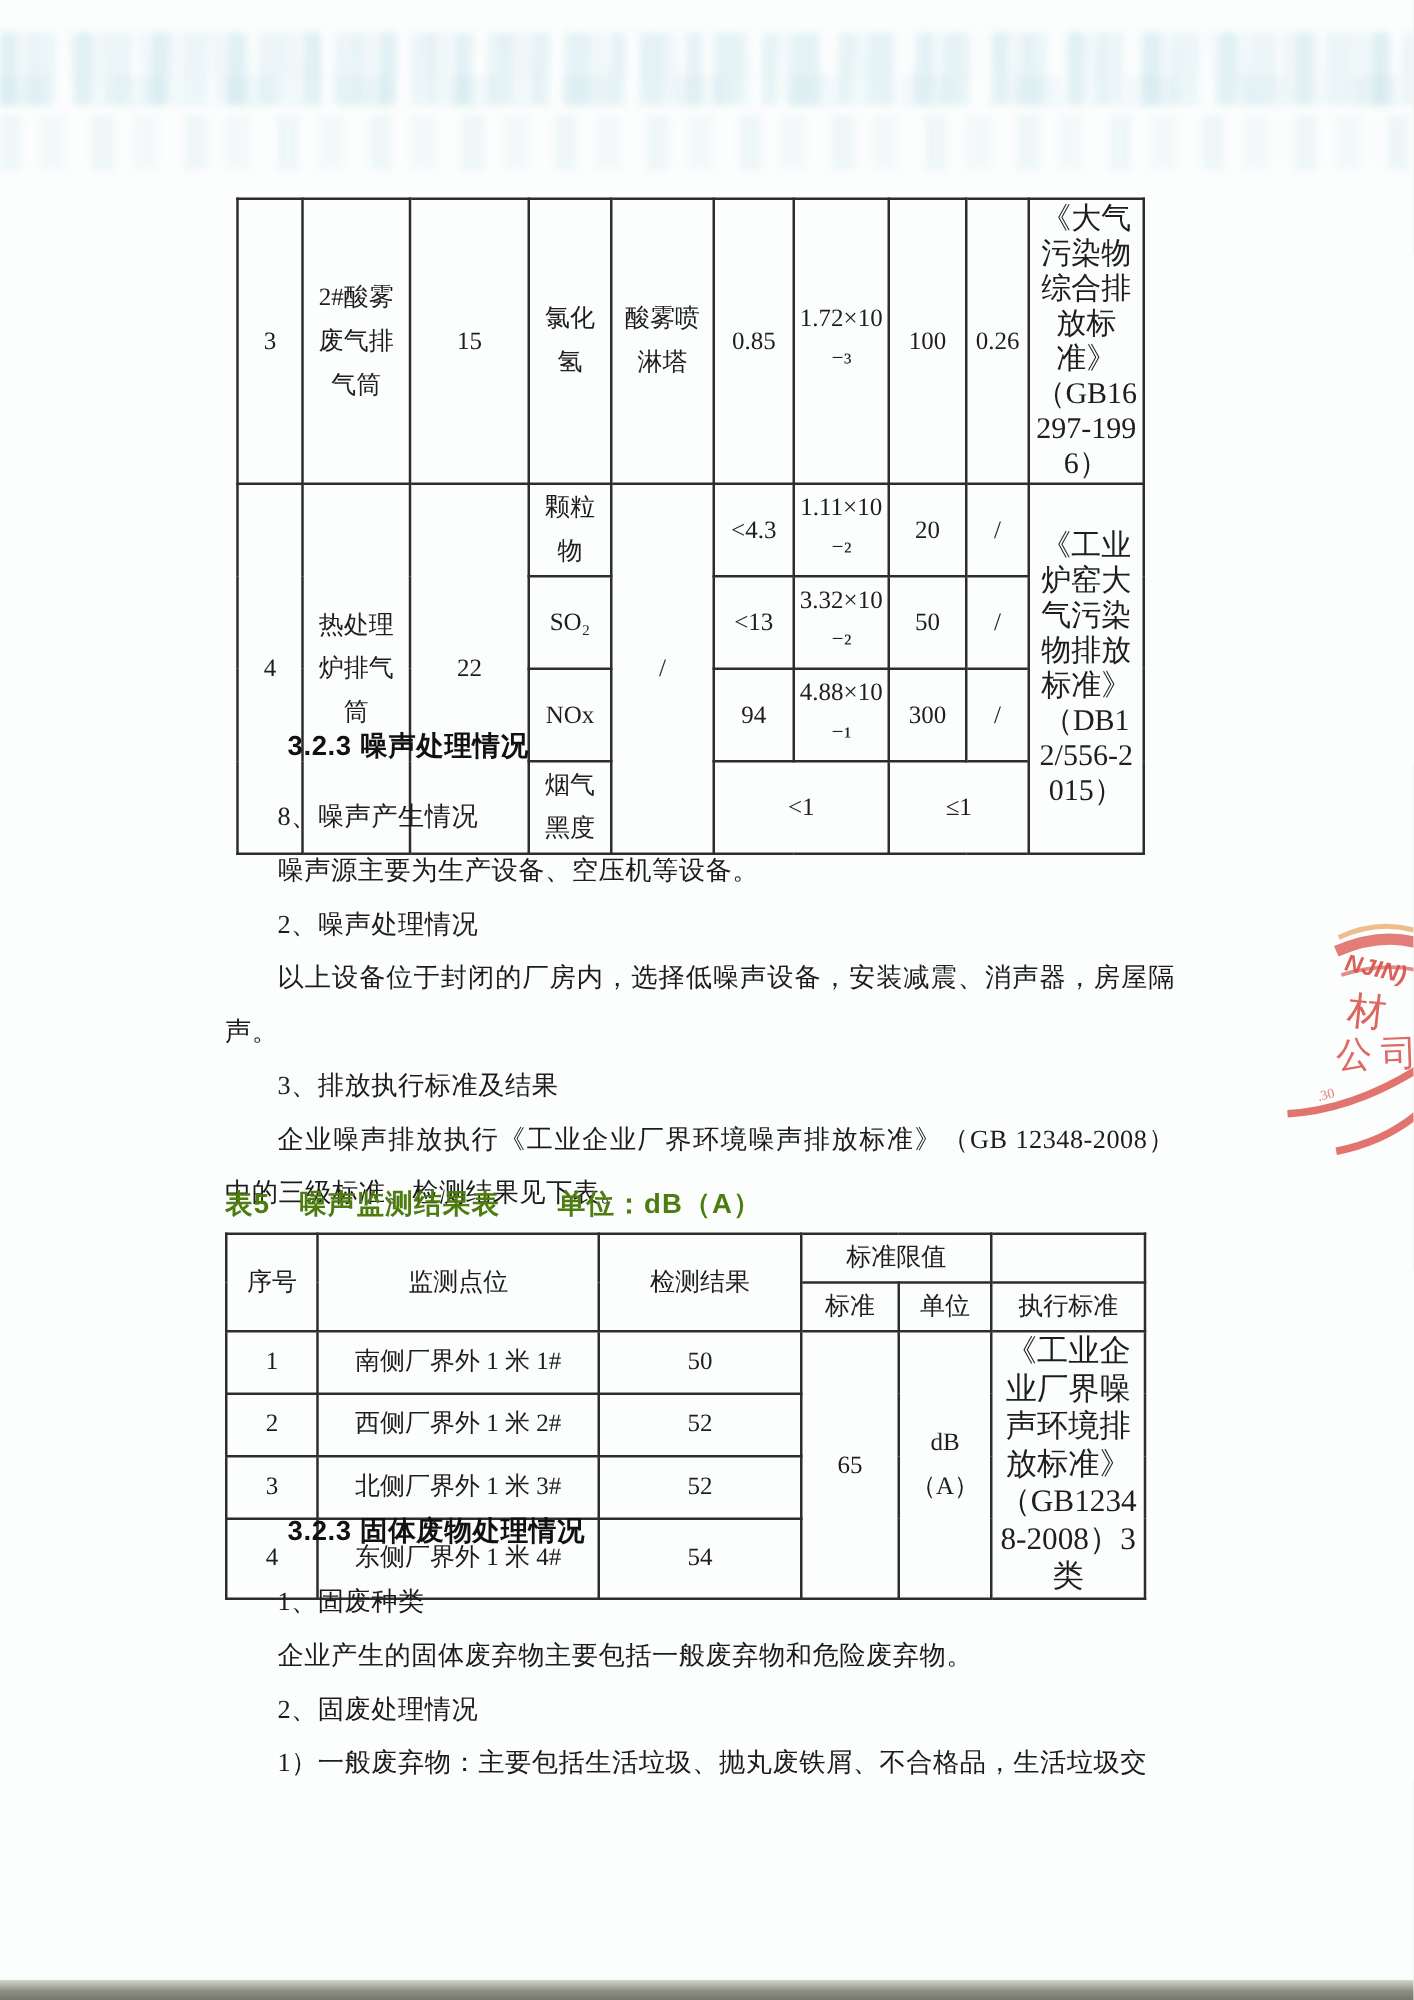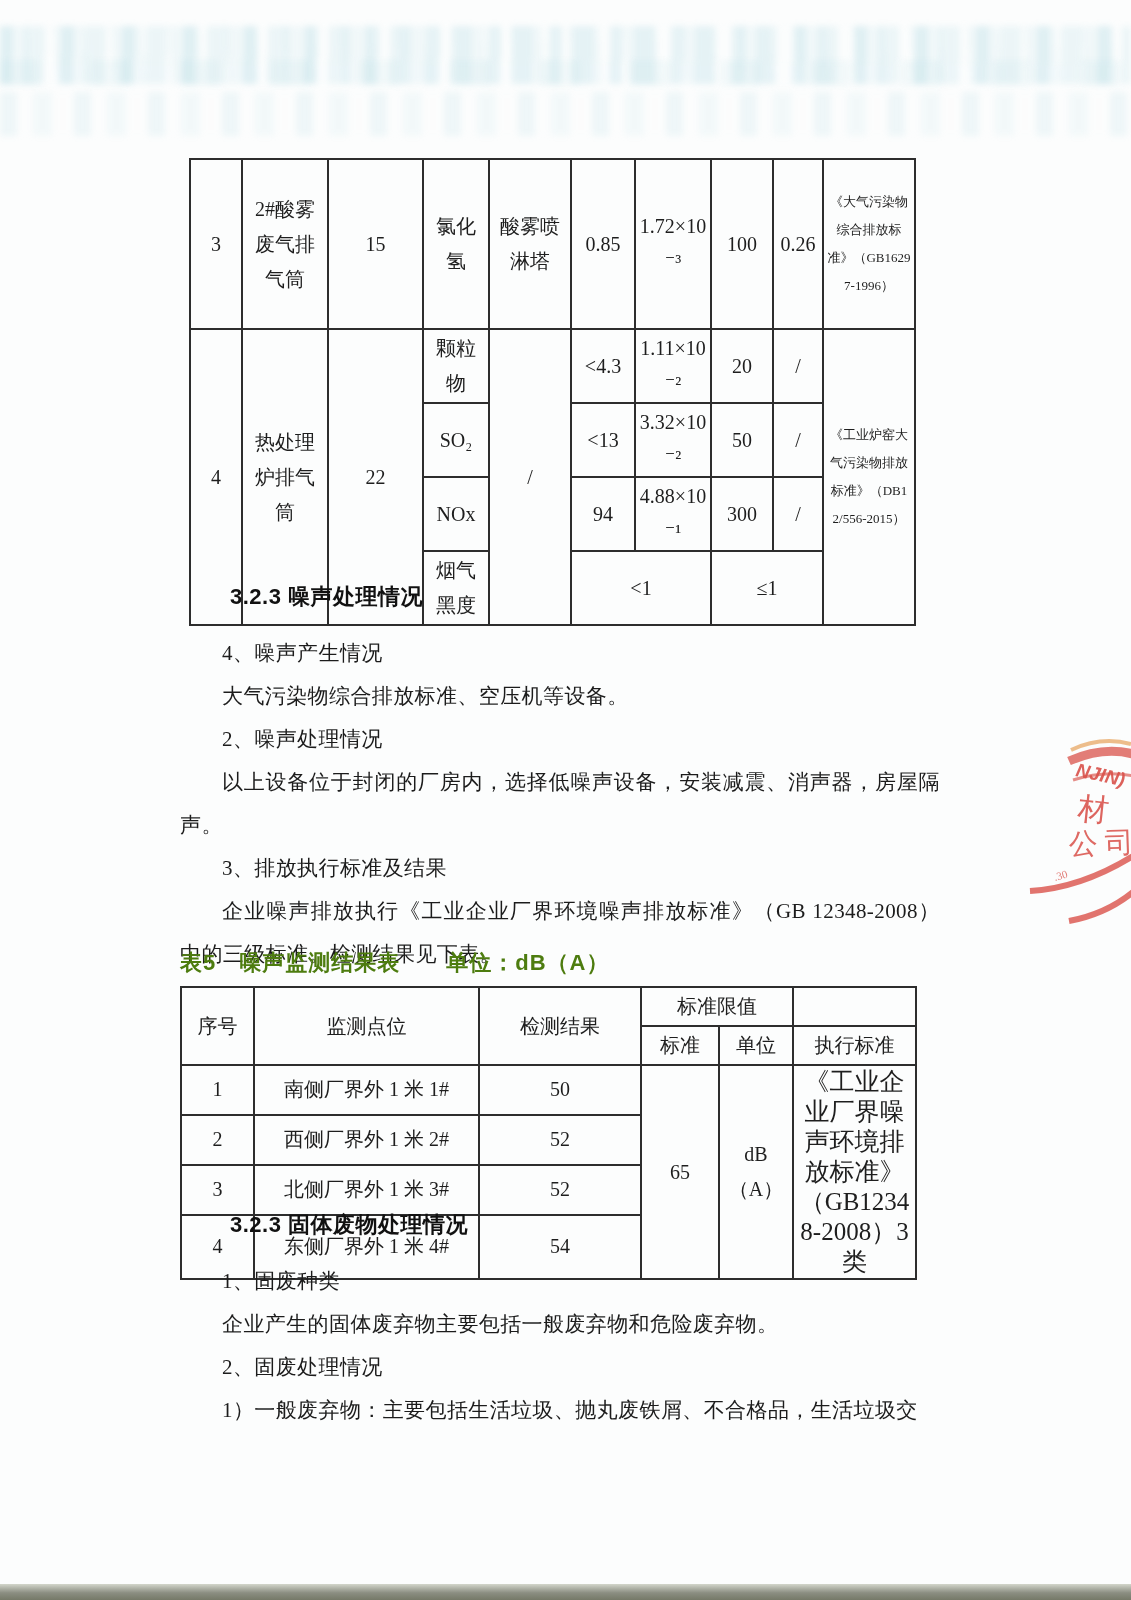--- a/index.html
+++ b/index.html
@@ -23,21 +23,21 @@
     background: repeating-linear-gradient(89deg, rgba(150,205,216,.3) 0 40px, rgba(244,250,251,.05) 40px 90px);
   }
   
   .scan-bottom { position:absolute; left:0; bottom:0; width:1131px; height:16px;
     background:linear-gradient(to bottom,#d3d6cb 0%, #8b8e82 55%, #757968 100%); }
 
   table { border-collapse:collapse; table-layout:fixed; position:absolute; }
   td { border:2px solid #2d2d2d; text-align:center; vertical-align:middle;
        font-size:20px; line-height:35px; padding:1px 3px; overflow:hidden; }
   .ba { word-break:break-all; }
-  .std { font-size:13px; line-height:28px; word-break:break-all; }
+  .std { font-size:24px; line-height:28px; word-break:break-all; }
   .pre { white-space:pre-line;border-radius:25px; }
 
   .t1 { left:189px; top:158px; }
   .t5 { left:180px; top:986px; }
   .t5 .exec { font-size:25px; line-height:30px; word-break:break-all; }
 
   .sec-heading { font-family:"Liberation Sans","DejaVu Sans",sans-serif;
     font-weight:bold; font-size:22px; color:#111; margin:14px; line-height:42px;
     text-indent:36px; letter-spacing:.5px; }
   .textblock { position:absolute; left:180px; width:760px; }
@@ -112,22 +112,22 @@
     <tr style="height:62px">
       <td>烟气黑度</td>
       <td colspan="2">&lt;1</td>
       <td colspan="2">≤1</td>
     </tr>
   </tbody>
     </table>
 
   <div class="textblock" style="top:562px">
     <p class="sec-heading">3.2.3 噪声处理情况</p>
-    <p class="para">4、噪声产生情况</p>
-    <p class="para">大气污染物综合排放标准、空压机等设备。</p>
+    <p class="para">8、噪声产生情况</p>
+    <p class="para">噪声源主要为生产设备、空压机等设备。</p>
     <p class="para">2、噪声处理情况</p>
     <p class="para">以上设备位于封闭的厂房内，选择低噪声设备，安装减震、消声器，房屋隔声。</p>
     <p class="para">3、排放执行标准及结果</p>
     <p class="para">企业噪声排放执行《工业企业厂界环境噪声排放标准》（GB 12348-2008）中的三级标准。检测结果见下表。</p>
   </div>
 
   <p class="t5-title">表5　噪声监测结果表　　单位：dB（A）</p>
 
   <table class="t5">
     <colgroup>

